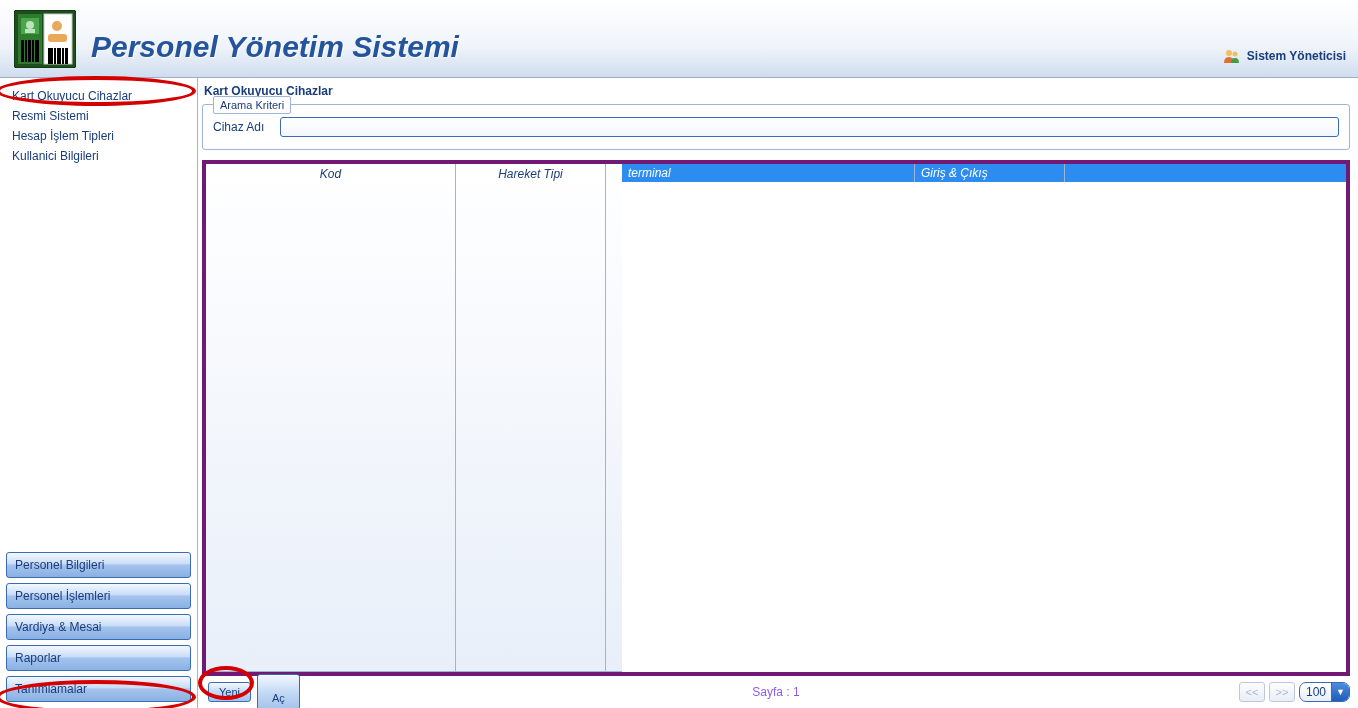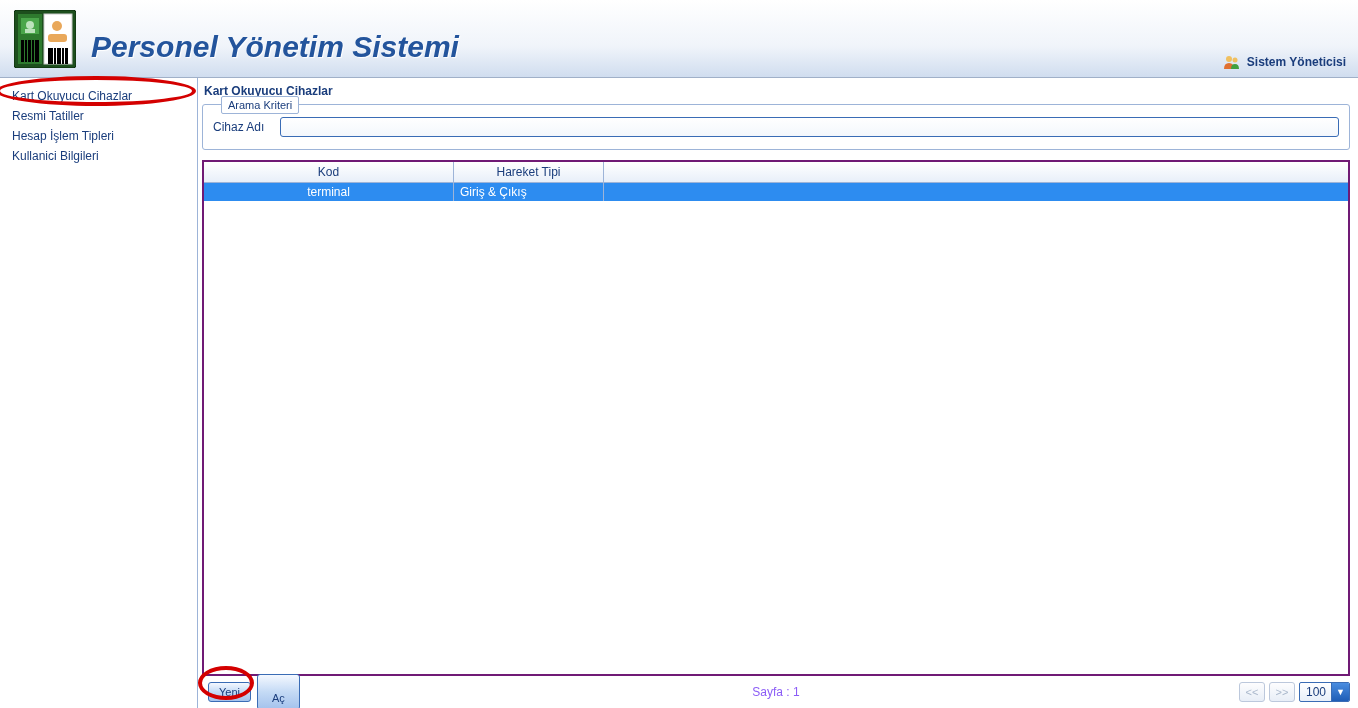--- a/index.html
+++ b/index.html
@@ -31,21 +31,21 @@
   font-size: 30px;
   font-weight: bold;
   font-style: italic;
   color: #23549c;
   text-shadow: 1px 1px 1px #fff;
   margin-top: 17px;
 }
 .user-info {
   position: absolute;
   right: 12px;
-  bottom: 6px;
+  bottom: 12px;
   display: flex;
   align-items: center;
   gap: 6px;
   color: #1a3d7c;
   font-weight: bold;
   justify-content: center;
 }
 .main-wrap {
   display: flex;
   height: calc(100% - 78px);
@@ -113,21 +113,21 @@
 .search-panel {
   border: 1px solid #9db4d8;
   border-radius: 3px;
   padding: 12px 10px 6px 10px;
   position: relative;
   margin-bottom: 10px;
 }
 .search-panel .legend {
   position: absolute;
   top: -9px;
-  left: 18px;
+  left: 10px;
   background: #fff;
   padding: 0 6px;
   border: 1px solid #9db4d8;
   border-radius: 2px;
   color: #1a3d7c;
   font-size: 11px;
   line-height: 16px;
 }
 .search-row {
   display: flex;
@@ -152,24 +152,25 @@
   font-size: 11px;
   padding: 0 16px;
   cursor: pointer;
 }
 .search-actions {
   display: flex;
   justify-content: flex-end;
 }
 .table-wrap {
   flex: 1;
-  border: 2px solid #701a75;
-  display: flex;
-  flex-direction: column;
+  border: 4px solid #701a75;
+  display: flex;
+  flex-direction: row;
   min-height: 0;
+  font-style: italic;
 }
 .table-header {
   display: flex;
   background: linear-gradient(to bottom, #ffffff, #e8eff9);
   border-bottom: 1px solid #9db4d8;
 }
 .th {
   border-right: 1px solid #9db4d8;
   padding: 3px 8px;
   text-align: center;
@@ -189,21 +190,21 @@
   line-height: 18px;
 }
 .tr.selected { background: #2d8cf0; color: #fff; }
 .td {
   border-right: 1px solid #9db4d8;
   padding: 0 6px;
   font-size: 12px;
   overflow: hidden;
   white-space: nowrap;
 }
-.td-kod { width: 250px; text-align: center; }
+.td-kod { width: 293px; }
 .td-tip { width: 150px; }
 .footer {
   height: 28px;
   display: flex;
   align-items: center;
   padding: 4px 0 0 0;
   position: relative;
 }
 .footer-left {
   display: flex;
@@ -232,21 +233,21 @@
   background: linear-gradient(to bottom, #fdfdfe, #e8eef7);
   color: #aab8cc;
   font-size: 11px;
   cursor: not-allowed;
   padding: 0;
 }
 .pagesize {
   display: flex;
   align-items: center;
   border: 1px solid #3a6cb5;
-  border-radius: 2px;
+  border-radius: 7px;
   background: linear-gradient(to bottom, #fff, #e8eff9);
   height: 20px;
   padding-left: 6px;
   overflow: hidden;
 }
 .pagesize-dd {
   width: 18px;
   height: 18px;
   background: linear-gradient(to bottom, #4a8de0, #1f5db6);
   margin-left: 5px;
@@ -295,23 +296,31 @@
     </svg>
     <span>Sistem Yöneticisi</span>
   </div>
 </div>
 
 <div class="main-wrap">
   <div class="sidebar">
     <div class="sidebar-top">
       <div class="highlight-oval" style="top:-6px; left:-8px; width:200px; height:30px;"></div>
       <a href="#" class="active">Kart Okuyucu Cihazlar</a>
-      <a href="#">Resmi Tatiller</a>
+      <a href="#">Resmi Sistemi</a>
       <a href="#">Hesap İşlem Tipleri</a>
       <a href="#">Kullanici Bilgileri</a>
+    </div>
+    <div class="sidebar-bottom" style="position:relative;">
+      <div class="highlight-oval" style="bottom:-10px; left:-8px; width:200px; height:34px;"></div>
+      <button class="accordion-btn">Personel Bilgileri</button>
+      <button class="accordion-btn">Personel İşlemleri</button>
+      <button class="accordion-btn">Vardiya &amp; Mesai</button>
+      <button class="accordion-btn">Raporlar</button>
+      <button class="accordion-btn">Tanımlamalar</button>
     </div>
   </div>
 
   <div class="content">
     <div class="page-title">Kart Okuyucu Cihazlar</div>
 
     <div class="search-panel">
       <div class="legend">Arama Kriteri</div>
       <div class="search-row">
         <span>Cihaz Adı</span>

